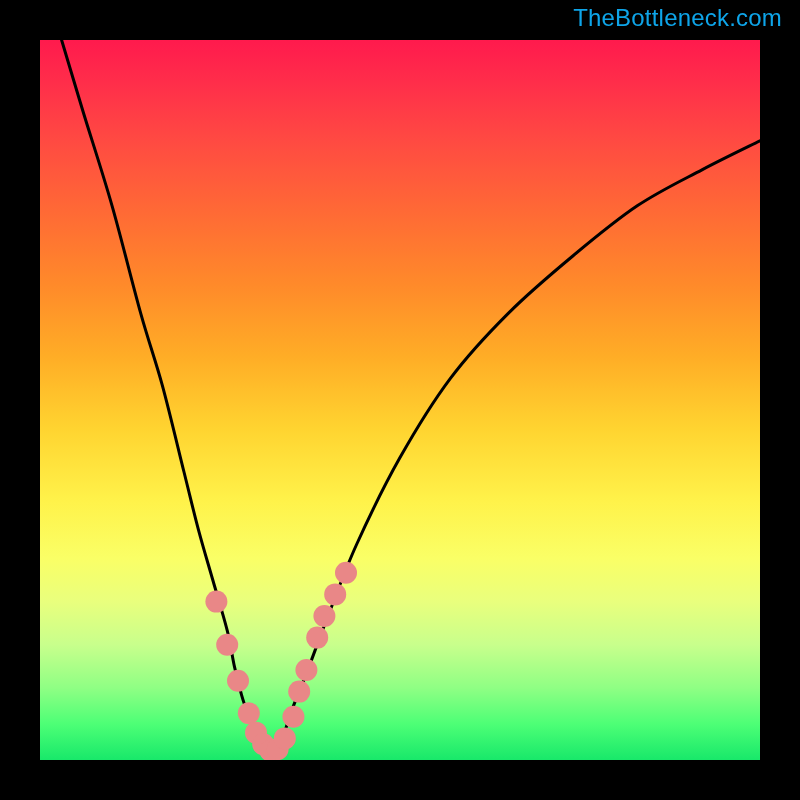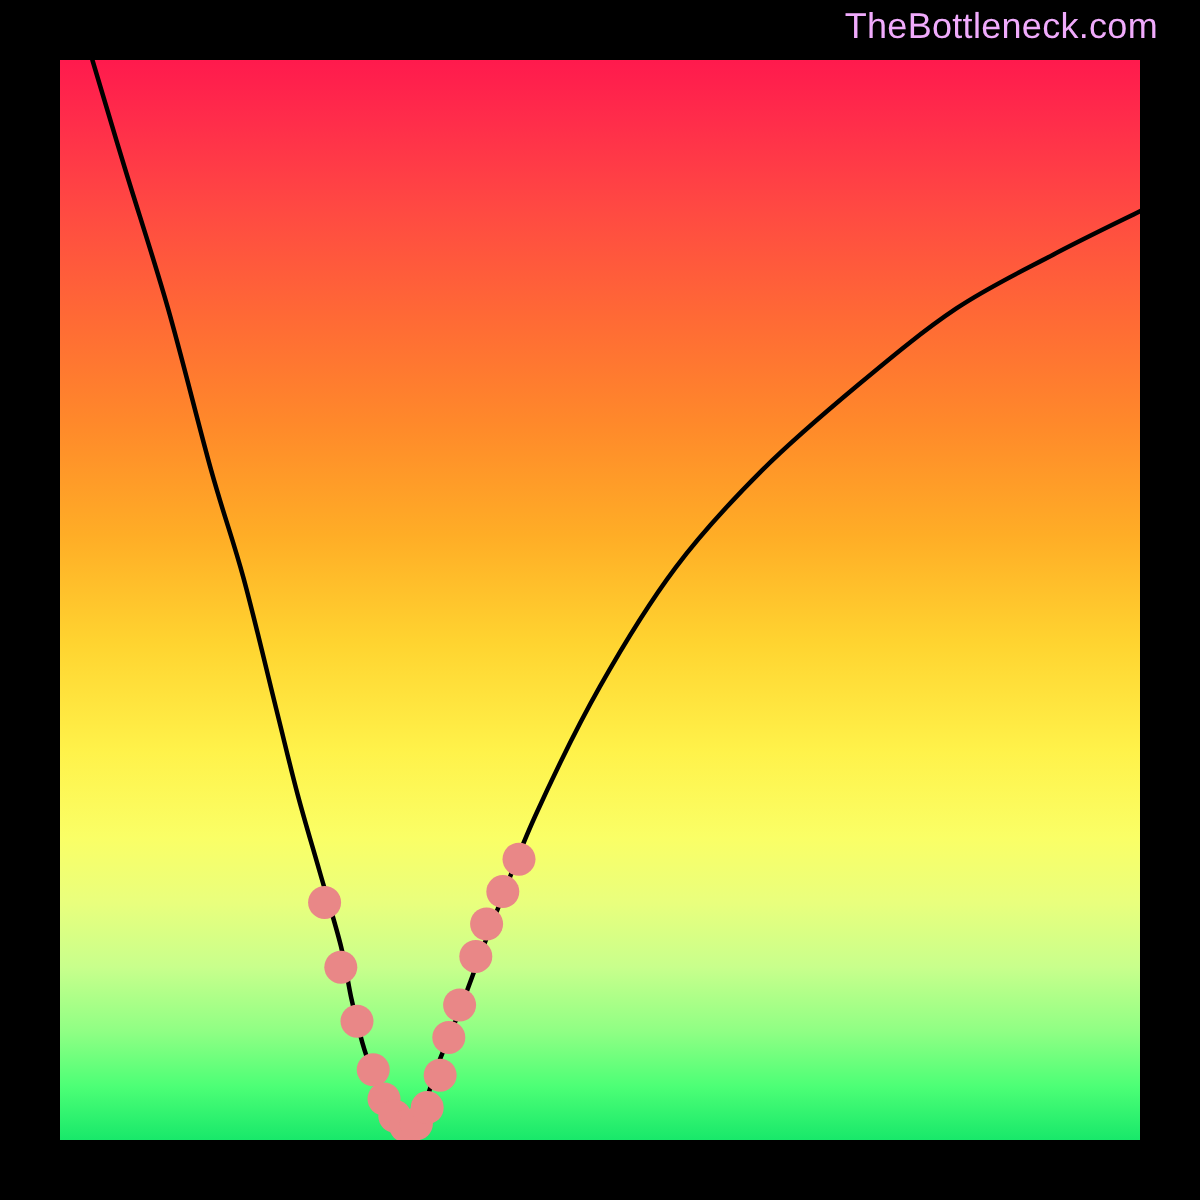--- a/index.html
+++ b/index.html
@@ -13,22 +13,22 @@
   }
   .frame {
     position: relative;
     width: 800px;
     height: 800px;
     background: #000;
   }
   .watermark {
     position: absolute;
     top: 4px;
-    right: 28px;
-    color: #f0abfc;
+    right: 18px;
+    color: #0ea5e9;
     font-size: 24px;
     font-weight: 500;
     letter-spacing: 0.2px;
     z-index: 10;
   }
   .plot-area {
     position: absolute;
     left: 40px;
     top: 40px;
     width: 720px;

